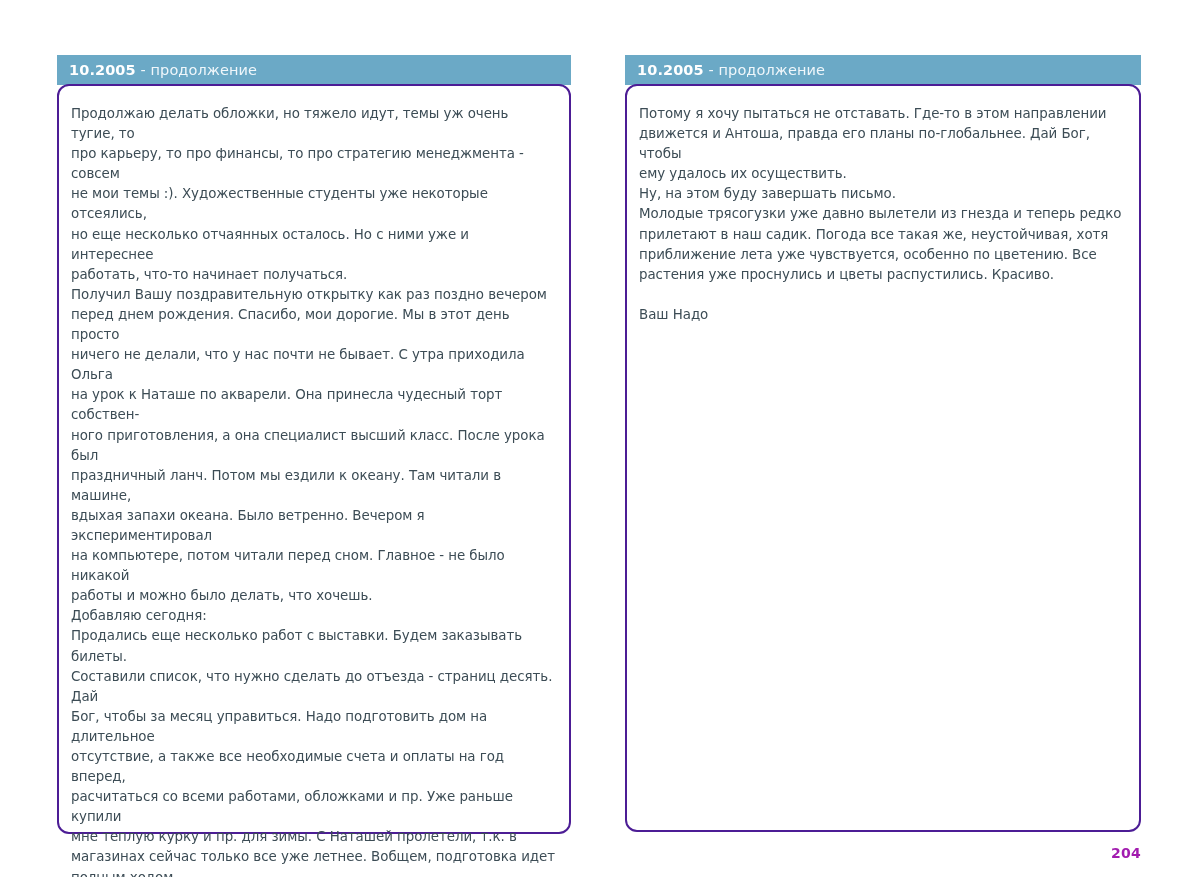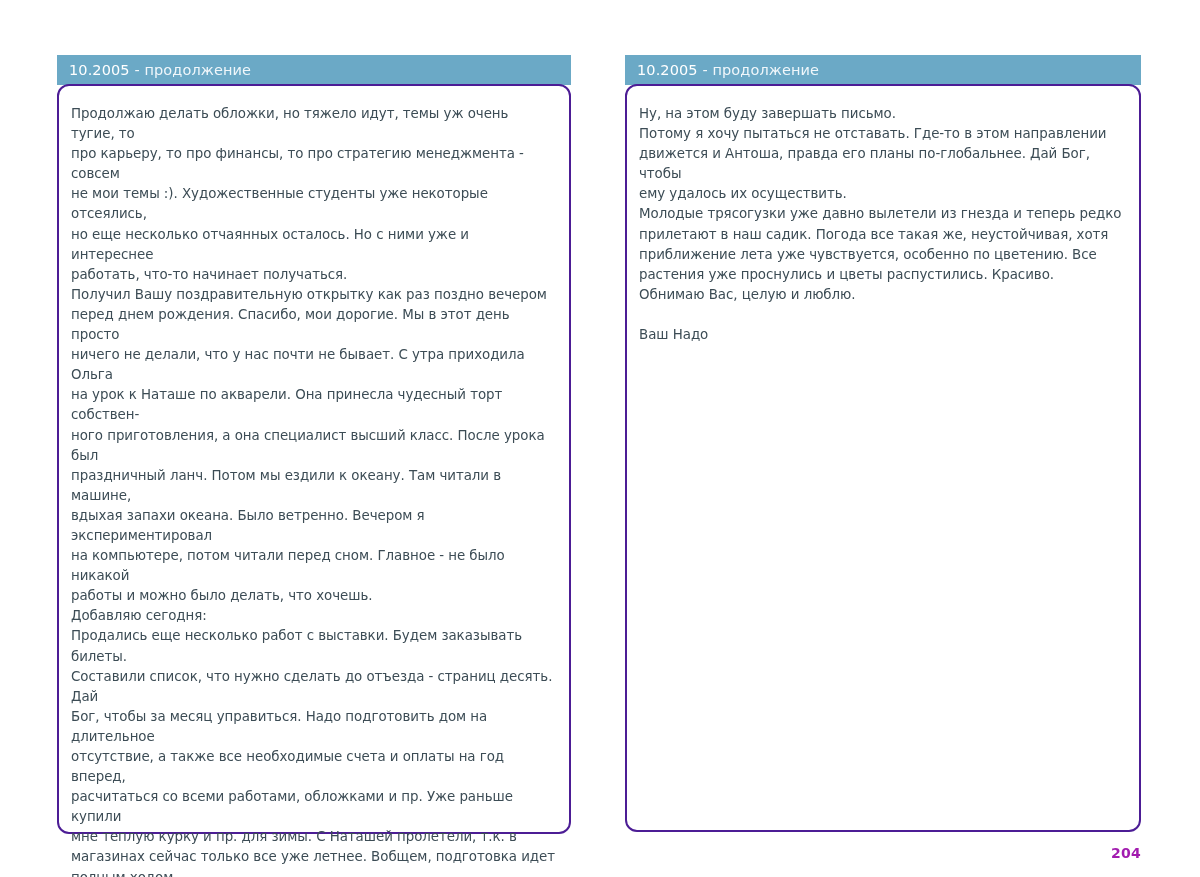--- a/index.html
+++ b/index.html
@@ -36,21 +36,21 @@
     color: #ffffff;
     height: 30px;
     line-height: 30px;
     padding: 0 0 0 12px;
     font-size: 14.5px;
     letter-spacing: .1px;
     white-space: nowrap;
     overflow: hidden;
   }
   .panel-header .date {
-    font-weight: 400;
+    font-weight: 700;
     color: #ffffff;
   }
   .panel-header .sep,
   .panel-header .cont {
     font-weight: 400;
     color: #f0f7fb;
   }
 
   .panel-body {
     border: 2px solid #4c1d95;
@@ -134,29 +134,28 @@
 собираются при нажатии кнопки каждый раз по-другому.</p>
 
     </div>
   </div>
 
   <div class="column right">
     <div class="panel-header">
       <span class="date">10.2005</span><span class="sep"> - </span><span class="cont">продолжение</span>
     </div>
     <div class="panel-body">
-      <p class="letter-text">Ну, на этом буду завершать письмо.</p>
       <p class="letter-text">Потому я хочу пытаться не отставать. Где-то в этом направлении
 движется и Антоша, правда его планы по-глобальнее. Дай Бог, чтобы
 ему удалось их осуществить.</p>
+      <p class="letter-text">Ну, на этом буду завершать письмо.</p>
       <p class="letter-text">Молодые трясогузки уже давно вылетели из гнезда и теперь редко
 прилетают в наш садик. Погода все такая же, неустойчивая, хотя
 приближение лета уже чувствуется, особенно по цветению. Все
 растения уже проснулись и цветы распустились. Красиво.</p>
-      <p class="letter-text">Обнимаю Вас, целую и люблю.</p>
       <div class="signature-gap"></div>
       <p class="letter-text">Ваш Надо</p>
     </div>
   </div>
 
   <div class="page-number">204</div>
 
 </div>
 
 </body></html>

